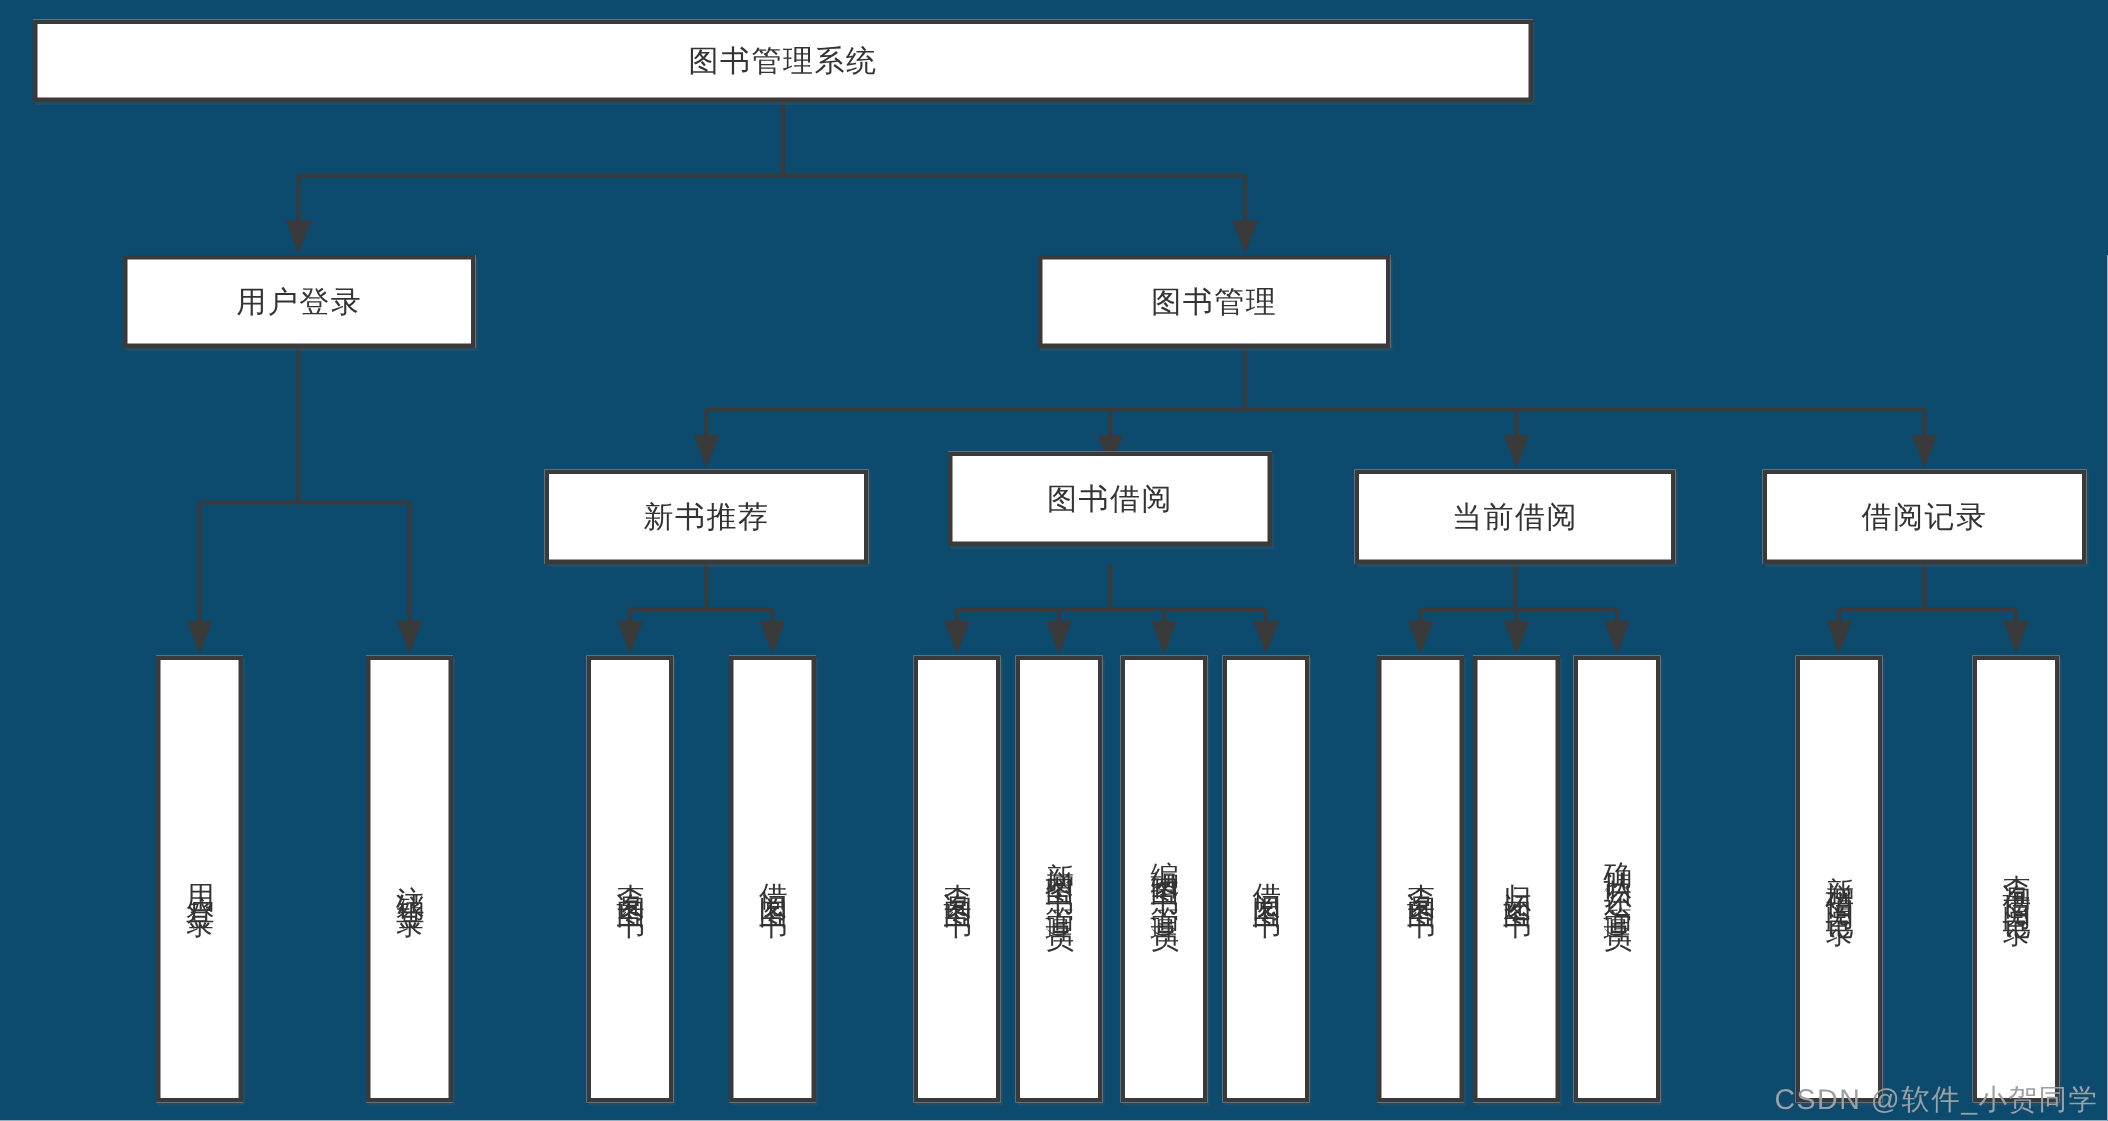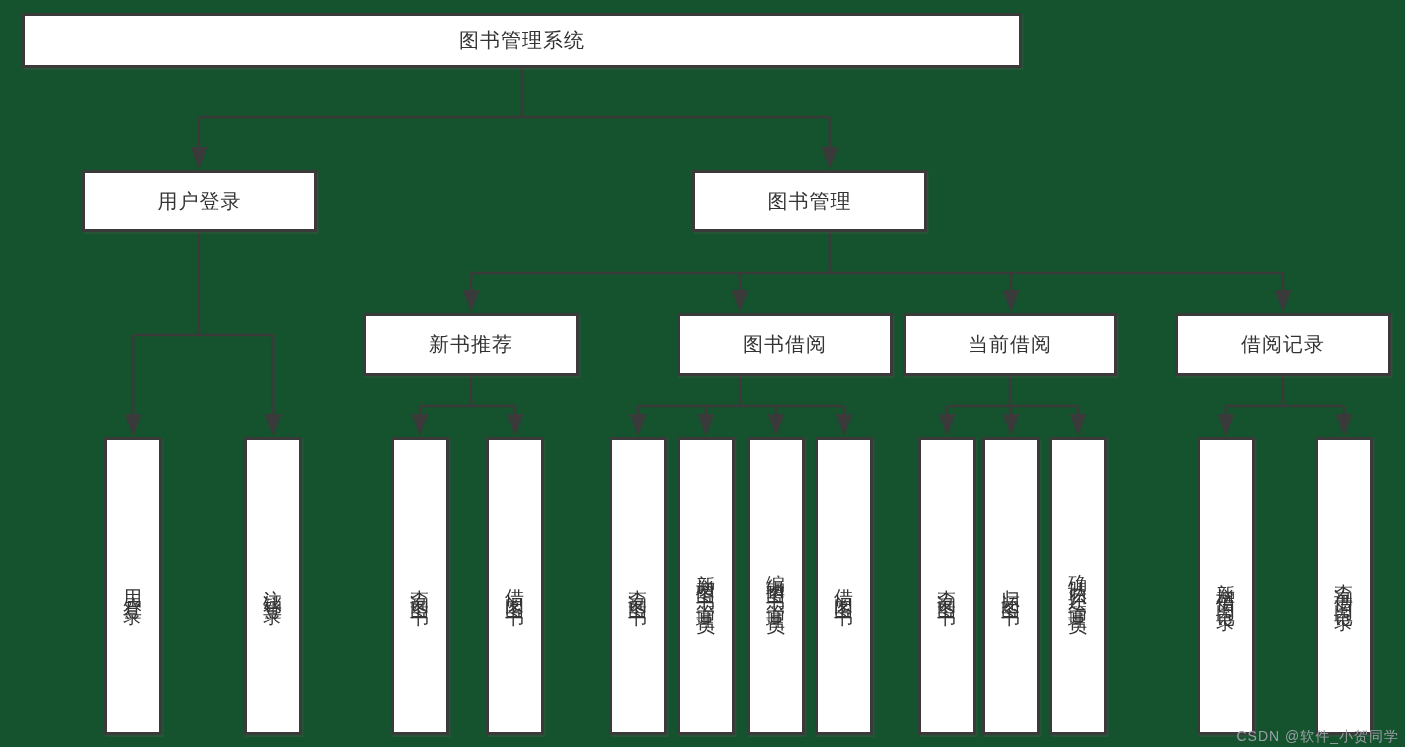--- a/index.html
+++ b/index.html
@@ -1,20 +1,20 @@
 <!DOCTYPE html>
 <html><head>
 <meta charset="utf-8">
 <style>
   html,body{margin:0;padding:0;background:#ffffff;}
   .canvas{
     position:relative;
     width:1405px;
     height:747px;
-    background:#14532d;
+    background:#0c4a6e;
     overflow:hidden;
     font-family:"Liberation Sans","DejaVu Sans",sans-serif;
   }
   .connector-layer{
     position:absolute;
     left:0;top:0;
     width:1405px;height:747px;
     z-index:0;
   }
   .node{
@@ -37,33 +37,33 @@
     writing-mode:vertical-rl;
     text-orientation:mixed;
     font-size:19px;
     letter-spacing:6px;
     line-height:1;
   }
   .root-node   {left:22px;  top:13px;  width:1000px; height:55px;}
   .n-login     {left:82px;  top:170px; width:235px;  height:62px;}
   .n-mgmt      {left:692px; top:170px; width:235px;  height:62px;}
   .n-recommend {left:363px; top:313px; width:216px;  height:63px;}
-  .n-borrow    {left:632px; top:313px; width:216px;  height:63px;margin-left:45px;}
+  .n-borrow    {left:632px; top:301px; width:216px;  height:63px;}
   .n-current   {left:903px; top:313px; width:214px;  height:63px;}
   .n-records   {left:1175px;top:313px; width:216px;  height:63px;align-items:center;}
   .leaf{top:437px;width:58px;height:298px;}
   .c1 {left:104px;}  .c2 {left:244px;}  .c3 {left:391px;}  .c4 {left:486px;}
   .c5 {left:609px;}  .c6 {left:677px;}  .c7 {left:747px;}  .c8 {left:815px;}
   .c9 {left:918px;}  .c10{left:982px;}  .c11{left:1049px;} .c12{left:1197px;}
   .c13{left:1315px;}
   .watermark{
     position:absolute;
     right:6px;
     bottom:1px;
-    font-size:14px;
+    font-size:19px;
     color:#9aa0a6;
     letter-spacing:1px;
     z-index:3;
     white-space:nowrap;
   }
 </style>
 </head>
 <body>
 
 <div class="canvas">

